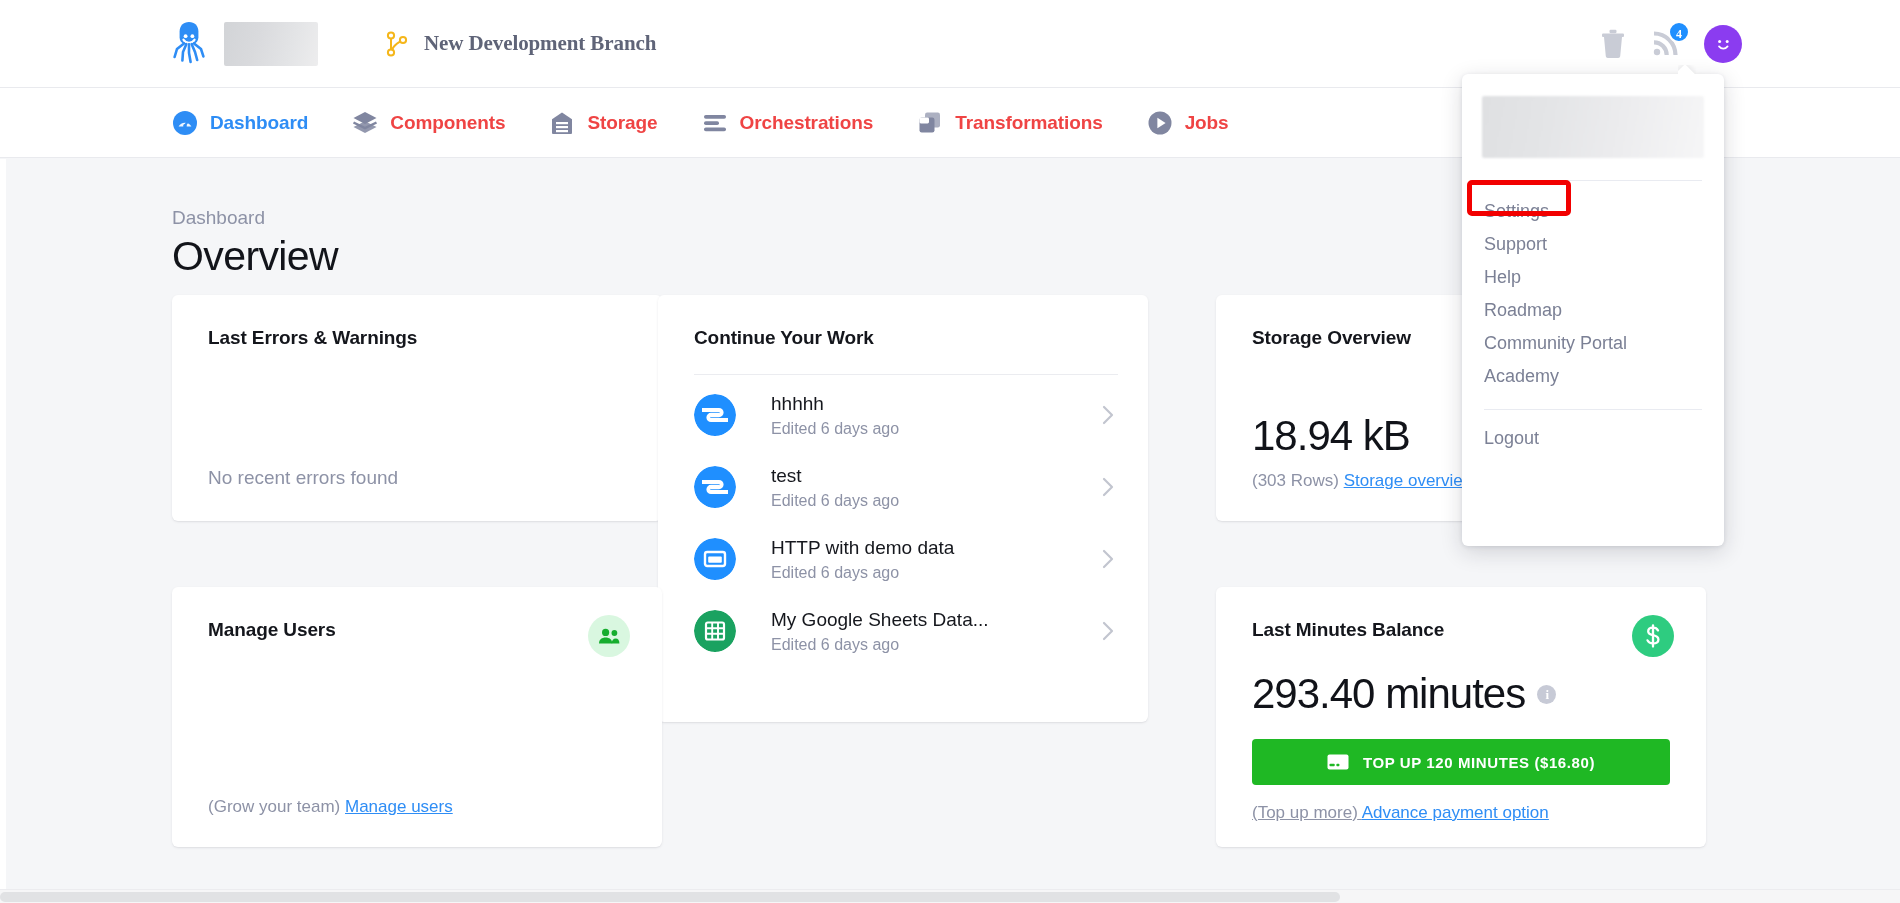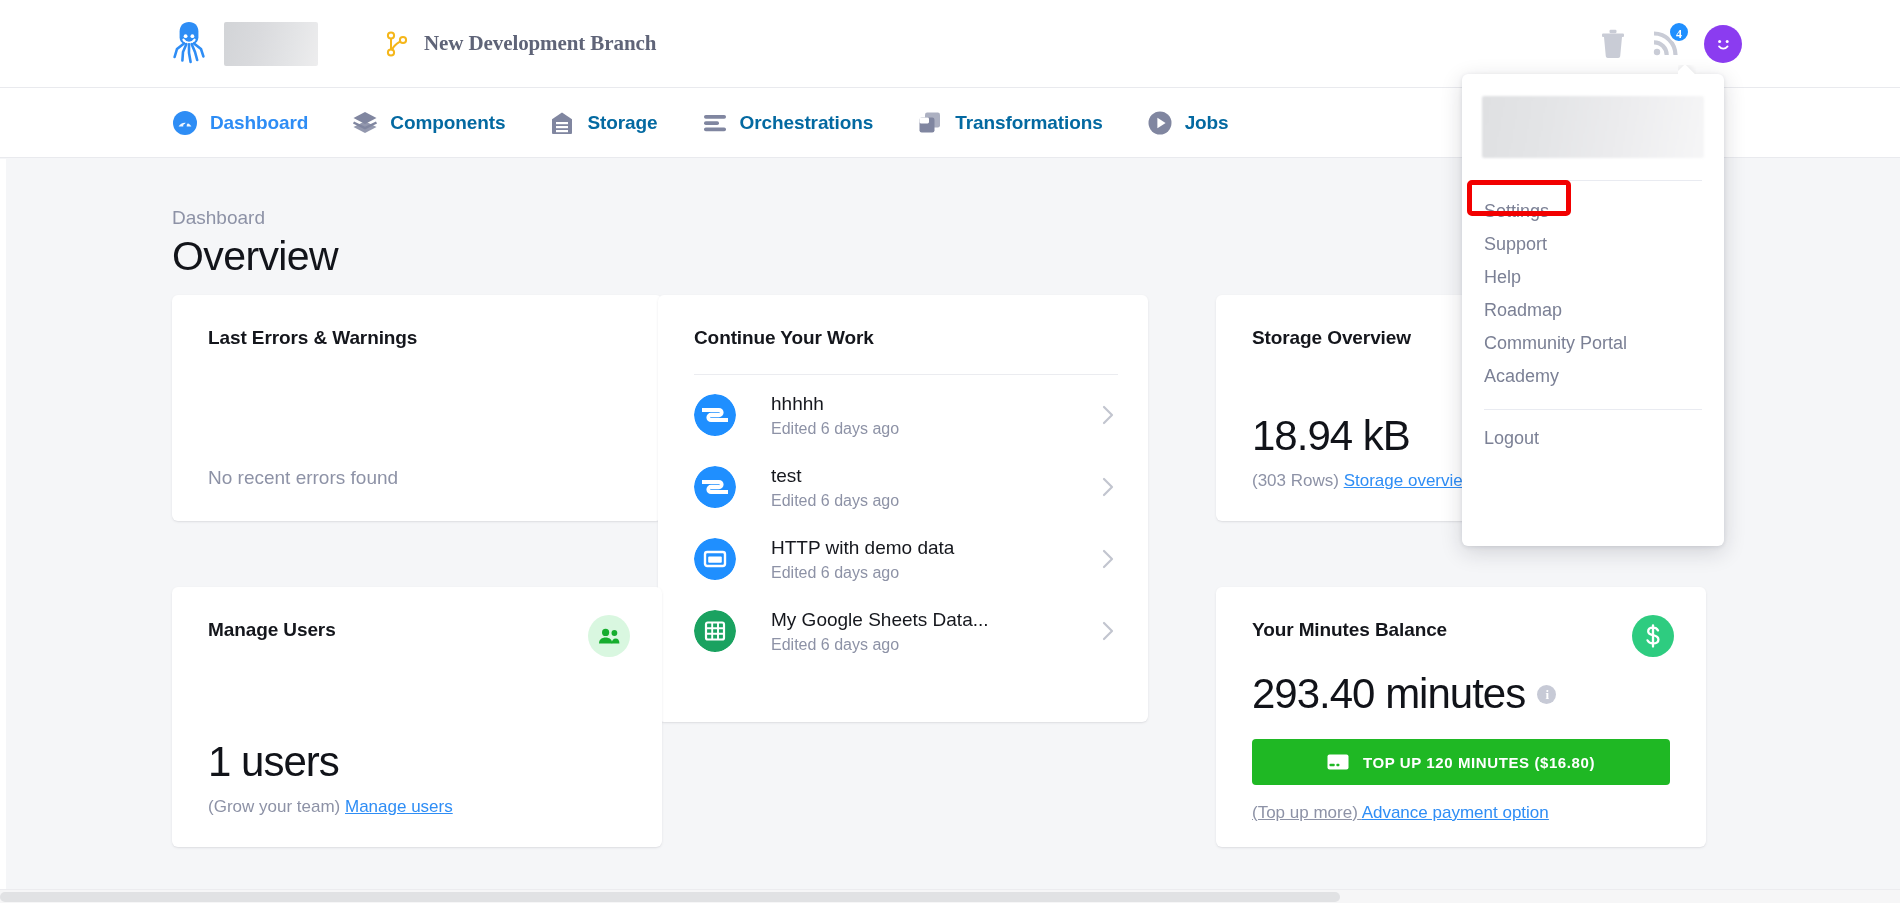--- a/index.html
+++ b/index.html
@@ -56,21 +56,21 @@
   .avatar svg { display:block; }
 
   
   .navbar {
     position: absolute; top: 88px; left: 0; width: 1900px; height: 70px;
     background:#fff; border-bottom: 1px solid #e9eaee;
     display:flex; align-items:center;
   }
   .nav-inner { display:flex; align-items:center; margin-left: 172px; gap: 44px; }
   .nav-item { display:flex; align-items:center; gap: 12px; cursor:pointer; }
-  .nav-item .nav-label { font-size: 19px; color: #0369a1; font-weight: 600; letter-spacing:-0.1px; }
+  .nav-item .nav-label { font-size: 19px; color: #ef4444; font-weight: 600; letter-spacing:-0.1px; }
   .nav-item.active .nav-label { color: #2e8df5; }
   .nav-ico { width: 26px; height: 26px; display:block; flex:0 0 auto; }
 
   
   .page {
     position:absolute; top:159px; left:0; width:1900px; height: 744px;
     background:#f5f6f8;
   }
   .left-edge { position:absolute; top:0; left:0; width:6px; height:100%; background:#fff; }
 
@@ -416,32 +416,31 @@
         <div class="card-title">Manage Users</div>
         <div class="corner-ico green-soft">
           <svg width="22" height="16" viewBox="0 0 22 16">
             <circle cx="7.6" cy="4.4" r="3.6" fill="#16ad2e"></circle>
             <circle cx="16.4" cy="5" r="2.9" fill="#16ad2e"></circle>
             <path d="M1 15.4c0-3.8 2.9-5.9 6.6-5.9s6.6 2.1 6.6 5.9z" fill="#16ad2e"></path>
             <path d="M13.6 15.4c0-3 1.6-5 4.2-5 2.2 0 3.6 1.5 3.6 5z" fill="#16ad2e"></path>
           </svg>
         </div>
         <div style="position:absolute; left:36px; bottom:30px;">
-          <div class="bignum">1 users</div>
           <div class="sub-line">
             <span>(Grow your team)</span>
             <span class="link">Manage users</span>
           </div>
         </div>
       </div>
     </div>
 
     <div class="card" id="card-minutes">
       <div class="card-pad">
-        <div class="card-title">Your Minutes Balance</div>
+        <div class="card-title">Last Minutes Balance</div>
         <div class="corner-ico green-solid">
           <svg width="20" height="24" viewBox="0 0 20 24">
             <path d="M10 1.5 V22.5" stroke="#fff" stroke-width="2.3" stroke-linecap="round"></path>
             <path d="M15 6.4c-0.9-1.9-2.7-2.8-5-2.8-2.8 0-4.8 1.4-4.8 3.6 0 2.4 2 3.3 4.8 4 3.2 0.8 5.4 1.6 5.4 4.2 0 2.4-2.2 4-5.4 4-2.6 0-4.6-1-5.5-3" stroke="#fff" stroke-width="2.3" fill="none" stroke-linecap="round"></path>
           </svg>
         </div>
 
         <div style="position:absolute; left:36px; top:86px;">
           <div class="bignum">
             <span>293.40 minutes</span><span class="info-dot">i</span>

